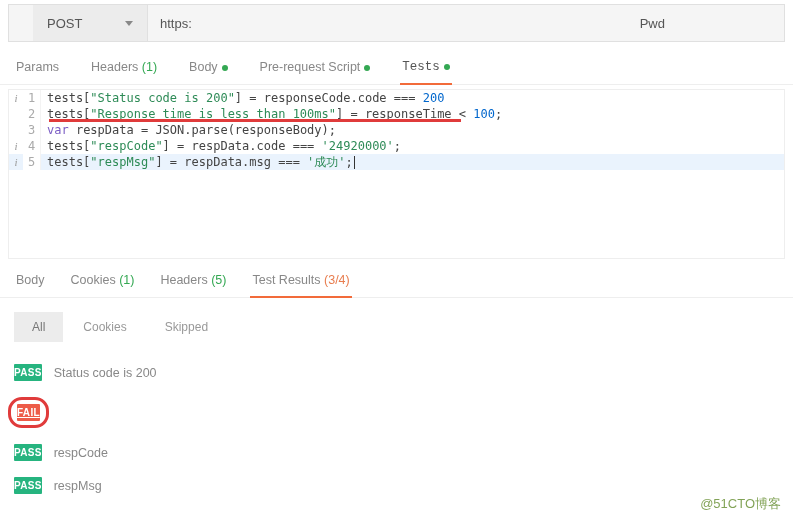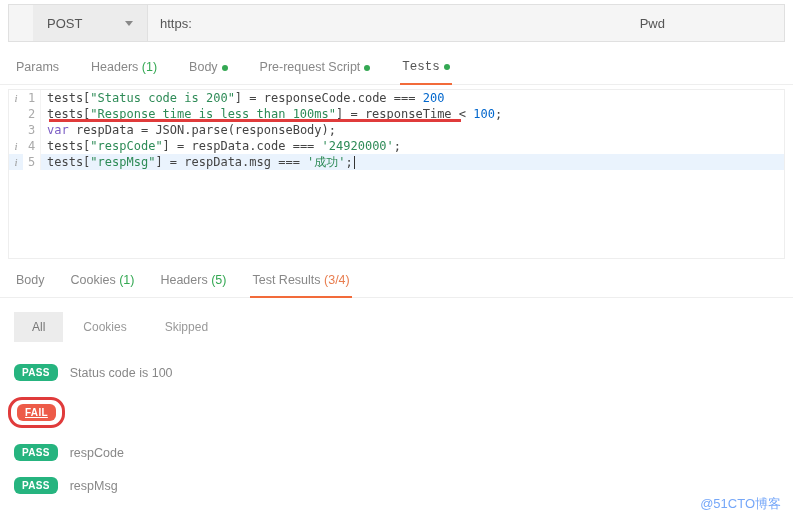--- a/index.html
+++ b/index.html
@@ -28,26 +28,26 @@
     .results-tabs { display: flex; gap: 22px; padding: 14px 14px 0 14px; border-bottom: 1px solid #eee; }
     .rtab { padding: 0 2px 10px 2px; font-size: 12.5px; color: #888; cursor: pointer; position: relative; }
     .rtab .cnt-g { color: #34a853; }
     .rtab .cnt-o { color: #e87d4f; }
     .rtab.active::after { content: ""; position: absolute; left: 0; right: 0; bottom: -1px; height: 2px; background: #f26b3a; }
     .filter-row { display: flex; gap: 2px; padding: 14px 14px; }
     .fbtn { padding: 8px 18px; font-size: 12px; color: #999; background: transparent; border: none; cursor: pointer; }
     .fbtn.active { background: #ececec; color: #777; }
     .result-list { padding: 0 14px 20px 14px; }
     .result-item { display: flex; align-items: center; gap: 12px; padding: 8px 0; }
-    .badge { font-size: 10px; font-weight: 600; color: #fff; padding: 3px 8px; border-radius: 6px; letter-spacing: 0.3px; }
+    .badge { font-size: 10px; font-weight: 600; color: #fff; padding: 3px 0; border-radius: 1px; letter-spacing: 0.3px; }
     .badge.pass { background: #26b47f; }
     .badge.fail { background: #ed5b48; text-decoration: underline; }
     .result-text { font-size: 12.5px; color: #888; }
     .highlight-box { border: 3px solid #e03b3b; border-radius: 14px; padding: 4px 6px; margin-left: -6px; display: inline-flex; align-items: center; gap: 12px; }
-    .watermark { position: absolute; right: 12px; bottom: 6px; font-size: 13px; color: #3b82f6; opacity: 0.7; margin-top: 38px; }
+    .watermark { position: absolute; right: 12px; bottom: 6px; font-size: 13px; color: #4d7c0f; opacity: 0.7; margin-top: 38px; }
     .cursor-bar { display: inline-block; width: 1px; height: 13px; background: #333; vertical-align: middle; margin-left: 1px; }
   </style>
 </head>
 <body>
 
 <div class="top-bar">
   <div class="method-select">
     <span>POST</span>
     <span class="caret"></span>
   </div>
@@ -100,21 +100,21 @@
 
 <div class="filter-row">
   <button class="fbtn active">All</button>
   <button class="fbtn">Cookies</button>
   <button class="fbtn">Skipped</button>
 </div>
 
 <div class="result-list">
   <div class="result-item">
     <span class="badge pass">PASS</span>
-    <span class="result-text">Status code is 100</span>
+    <span class="result-text">Status code is 200</span>
   </div>
   <div class="result-item">
     <span class="highlight-box">
       <span class="badge fail">FAIL</span>
     </span>
   </div>
   <div class="result-item">
     <span class="badge pass">PASS</span>
     <span class="result-text">respCode</span>
   </div>

